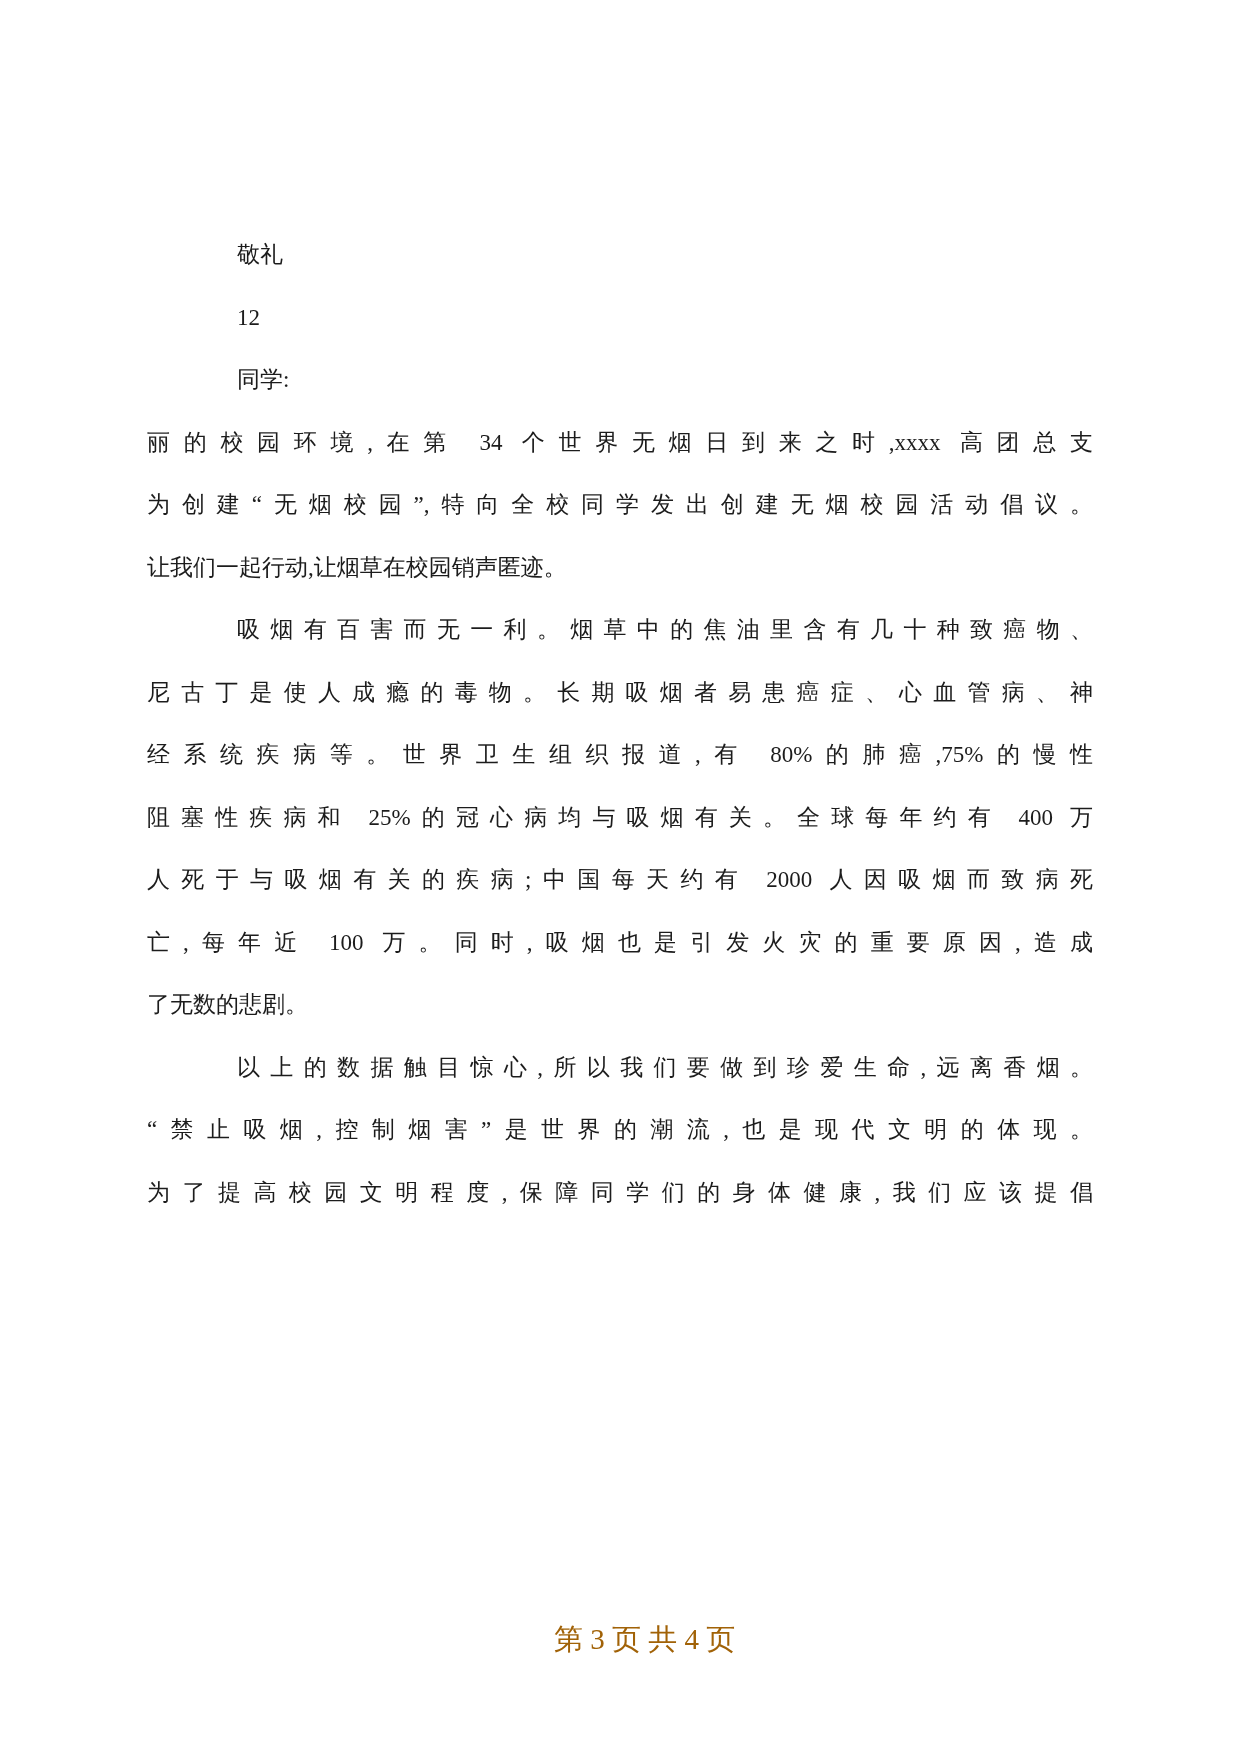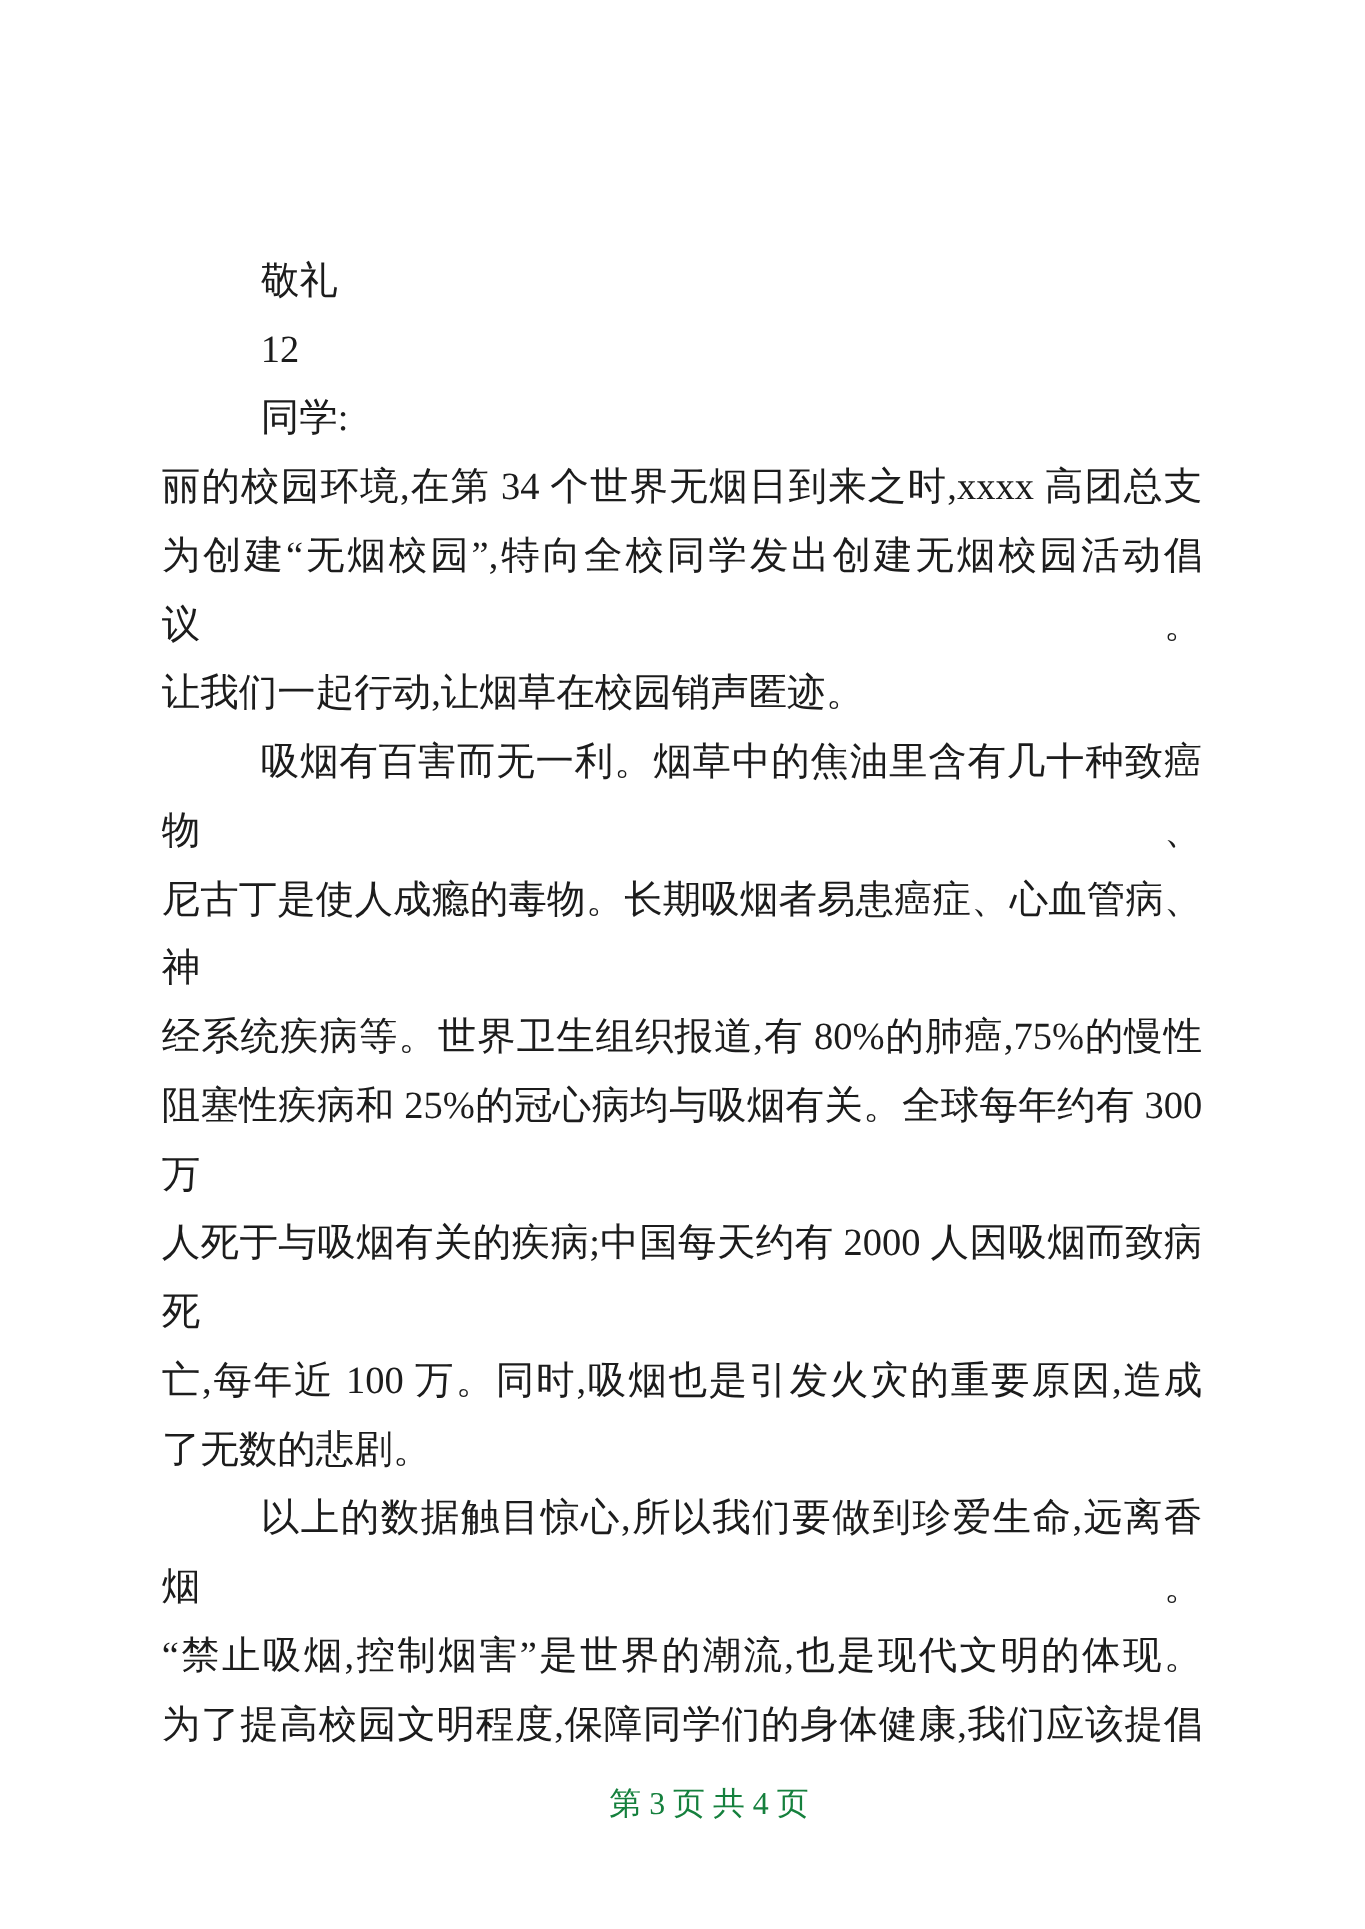--- a/index.html
+++ b/index.html
@@ -13,21 +13,21 @@
     height: 1754px;
     background: #ffffff;
     overflow: hidden;
     font-family: "Liberation Serif", "DejaVu Serif", serif;
   }
   .doc-body {
     position: absolute;
     left: 147px;
     top: 224px;
     width: 946px;
-    font-size: 35px;
+    font-size: 23px;
     line-height: 62.5px;
     color: #1c1c1c;
     font-weight: 400;
   }
   .text-line {
     white-space: normal;
     text-align: left;
   }
   .text-line.fill {
     text-align: justify;
@@ -38,38 +38,38 @@
     text-indent: 90px;
   }
   .footer {
     position: absolute;
     left: 0;
     right: 0;
     top: 1620px;
     text-align: center;
     padding-left: 48px;
     font-size: 29px;
-    color: #15803d;
+    color: #a16207;
   }
 </style>
 </head>
 <body>
 
 <div class="page">
   <div class="doc-body" id="doc-body">
       <div class="text-line indent">敬礼</div>
       <div class="text-line indent">12</div>
       <div class="text-line indent">同学:</div>
       <div class="text-line fill">丽的校园环境,在第 34 个世界无烟日到来之时,xxxx 高团总支</div>
       <div class="text-line fill">为创建“无烟校园”,特向全校同学发出创建无烟校园活动倡议。</div>
       <div class="text-line">让我们一起行动,让烟草在校园销声匿迹。</div>
       <div class="text-line indent fill">吸烟有百害而无一利。烟草中的焦油里含有几十种致癌物、</div>
       <div class="text-line fill">尼古丁是使人成瘾的毒物。长期吸烟者易患癌症、心血管病、神</div>
       <div class="text-line fill">经系统疾病等。世界卫生组织报道,有 80%的肺癌,75%的慢性</div>
-      <div class="text-line fill">阻塞性疾病和 25%的冠心病均与吸烟有关。全球每年约有 300 万</div>
+      <div class="text-line fill">阻塞性疾病和 25%的冠心病均与吸烟有关。全球每年约有 400 万</div>
       <div class="text-line fill">人死于与吸烟有关的疾病;中国每天约有 2000 人因吸烟而致病死</div>
       <div class="text-line fill">亡,每年近 100 万。同时,吸烟也是引发火灾的重要原因,造成</div>
       <div class="text-line">了无数的悲剧。</div>
       <div class="text-line indent fill">以上的数据触目惊心,所以我们要做到珍爱生命,远离香烟。</div>
       <div class="text-line fill">“禁止吸烟,控制烟害”是世界的潮流,也是现代文明的体现。</div>
       <div class="text-line fill">为了提高校园文明程度,保障同学们的身体健康,我们应该提倡</div>
     </div>
   <div class="footer">
     <span>第 3 页 共 4 页</span>
   </div>

